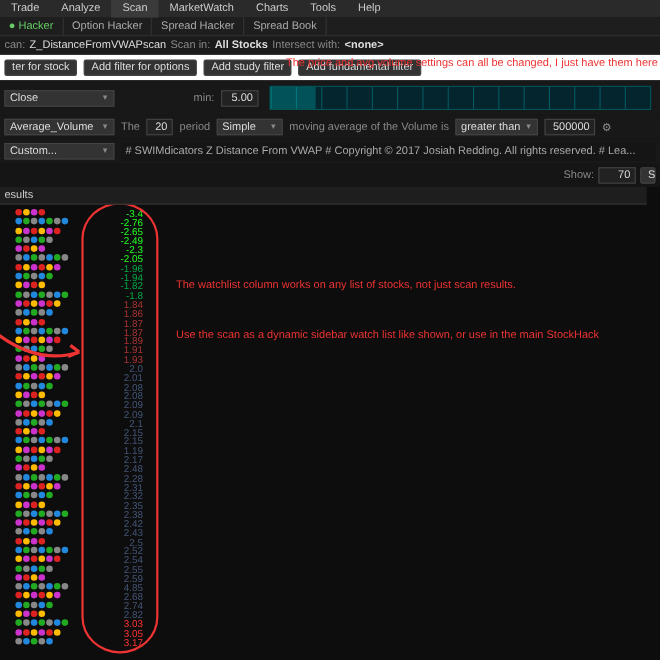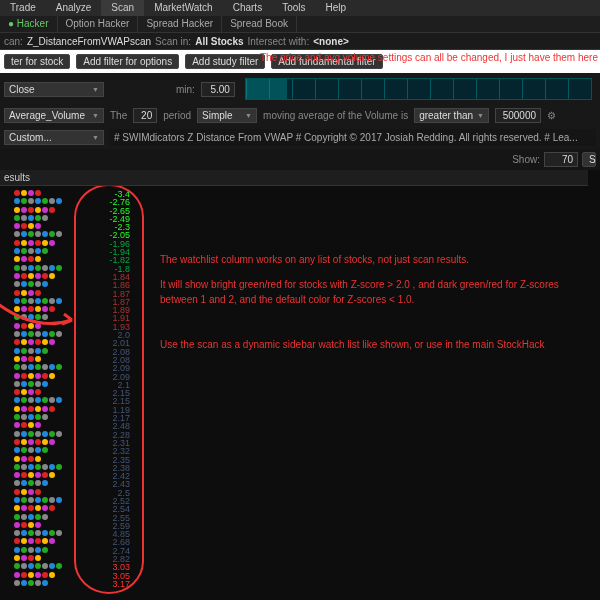--- a/index.html
+++ b/index.html
@@ -561,16 +561,15 @@
         <div class="vrow c-brightred">3.03</div>
         <div class="vrow c-brightred">3.05</div>
         <div class="vrow c-brightred">3.17</div>
       </div>
   </div>
 
   <div class="circ"></div>
 
   <div class="bodytxt">
     <p>The watchlist column works on any list of stocks, not just scan results.</p>
-    <p style="max-width:420px;white-space:normal">It will show bright green/red for stocks with Z-score &gt; 2.0 , and dark green/red for Z-scores between 1 and 2, and the default color for Z-scores &lt; 1.0.</p>
     <p style="margin-top:30px">Use the scan as a dynamic sidebar watch list like shown, or use in the main StockHack</p>
   </div>
 </div>
 
 </body></html>

